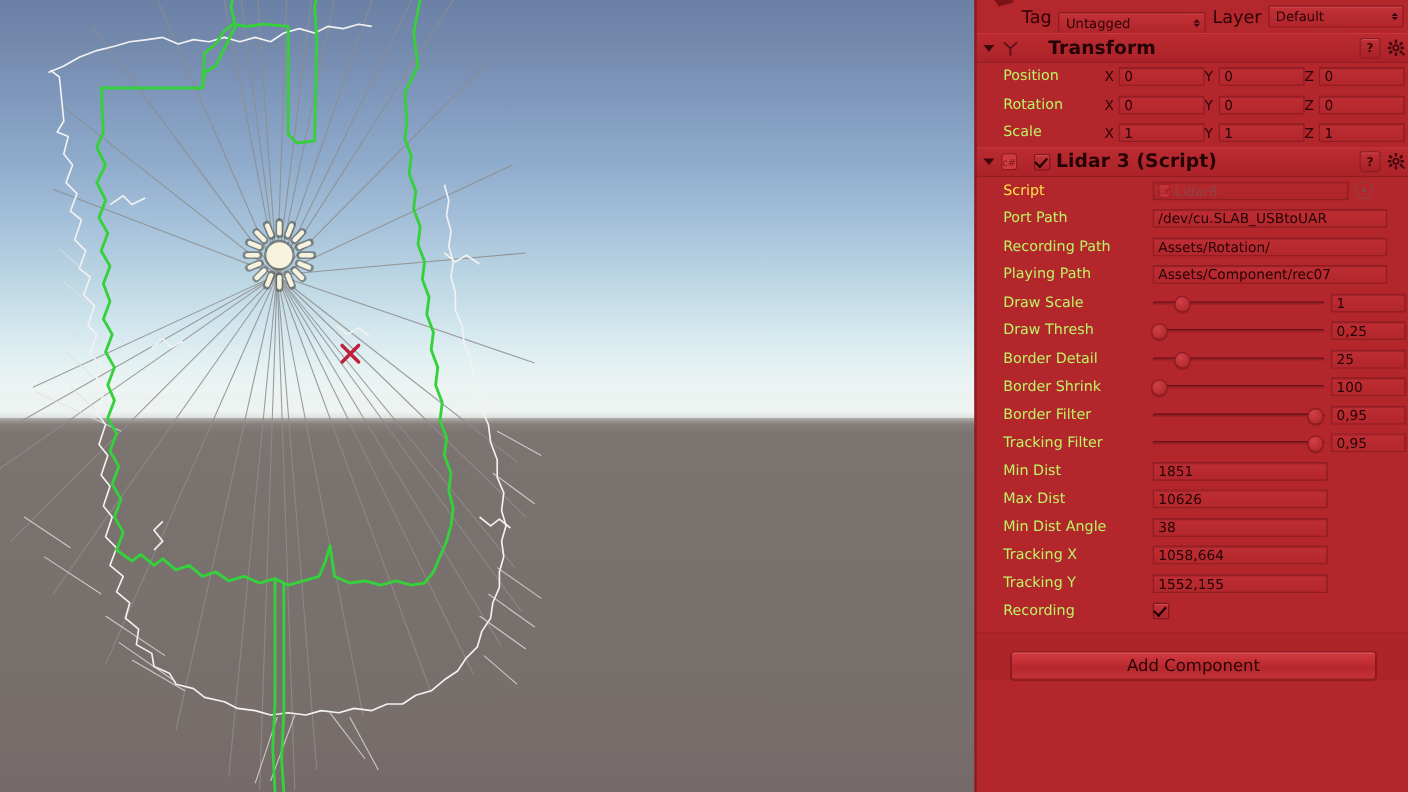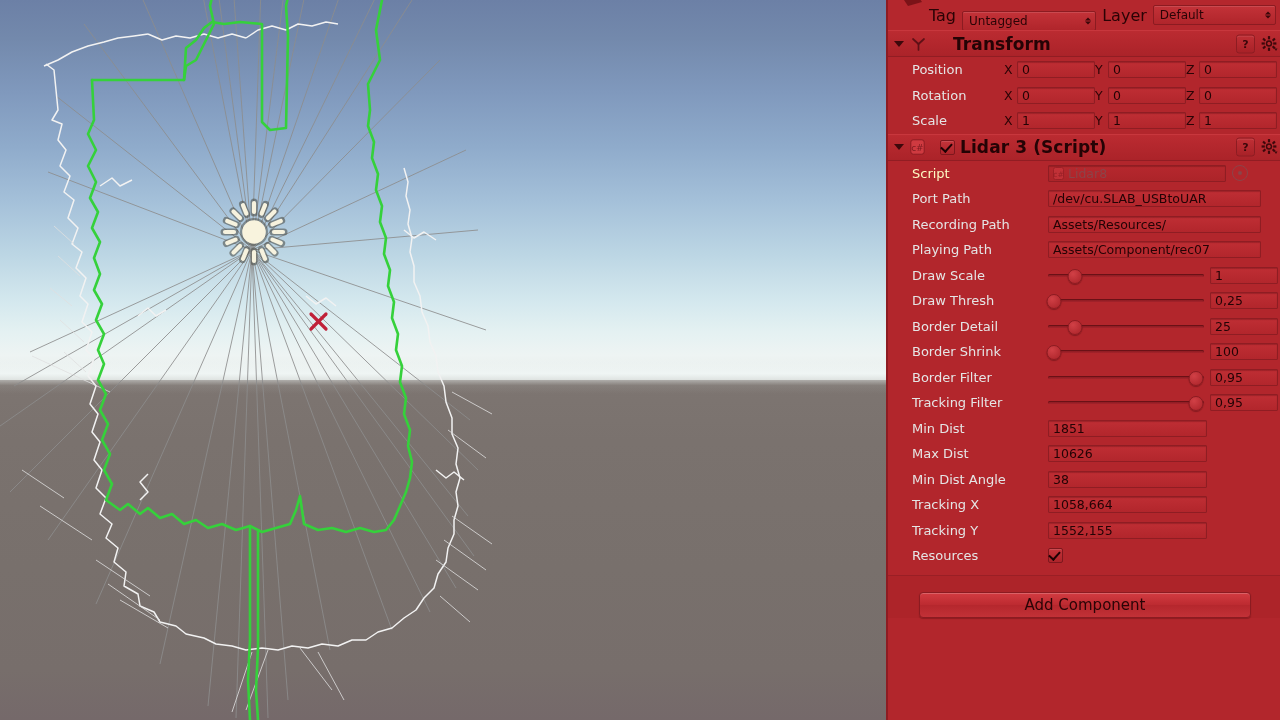--- a/index.html
+++ b/index.html
@@ -62,23 +62,23 @@
   .gear-ico{width:17px;height:17px;}
 
   .chk{width:13px;height:13px;border:1px solid #7e171d;border-radius:2px;
       background:linear-gradient(to bottom,#c4343a,#ad242a);position:relative;flex:0 0 auto;
       box-shadow:inset 0 1px 0 rgba(255,255,255,.12);}
   .chk.on::after{content:"";position:absolute;left:2px;top:0px;width:5px;height:9px;
       border:solid #1e0204;border-width:0 2.4px 2.4px 0;transform:rotate(42deg);}
 
   
   .row{height:25.5px;display:flex;align-items:center;padding:0 4px 0 0;}
-  .lbl{width:160px;padding-left:24px;font-size:13px;color:#e5e5e5;box-sizing:border-box;
+  .lbl{width:160px;padding-left:24px;font-size:13px;color:#bef264;box-sizing:border-box;
        white-space:nowrap;overflow:hidden;}
-  .lbl.dim{color:#fef9c3;}
+  .lbl.dim{color:#fde047;}
   .field{height:17px;border:1px solid #8f1d23;border-radius:1px;
       background:linear-gradient(to bottom,#bf2e34,#b2262c);
       box-shadow:inset 0 1px 1px rgba(60,4,6,.25);
       display:flex;align-items:center;padding:0 4px;font-size:12.5px;color:#230305;
       overflow:hidden;white-space:nowrap;box-sizing:border-box;}
   .field.dim{color:#8c4449;background:linear-gradient(to bottom,#b6282e,#ac2429);}
 
   
   .vecrow{height:25.5px;display:flex;align-items:center;}
   .vecrow .lbl{width:116px;}
@@ -411,21 +411,21 @@
         <span class="picker"></span>
       </div>
 
       <div id="text-field-rows">
           <div class="row">
             <span class="lbl">Port Path</span>
             <span class="field wide">/dev/cu.SLAB_USBtoUAR</span>
           </div>
           <div class="row">
             <span class="lbl">Recording Path</span>
-            <span class="field wide">Assets/Resources/</span>
+            <span class="field wide">Assets/Rotation/</span>
           </div>
           <div class="row">
             <span class="lbl">Playing Path</span>
             <span class="field wide">Assets/Component/rec07</span>
           </div>
         </div>
       <div id="slider-rows">
           <div class="row">
             <span class="lbl">Draw Scale</span>
             <span class="slider-wrap">
@@ -492,21 +492,21 @@
             <span class="lbl">Tracking X</span>
             <span class="field num">1058,664</span>
           </div>
           <div class="row">
             <span class="lbl">Tracking Y</span>
             <span class="field num">1552,155</span>
           </div>
         </div>
 
       <div class="row">
-        <span class="lbl">Resources</span>
+        <span class="lbl">Recording</span>
         <span class="chk on"></span>
       </div>
 
       <div class="sep"></div>
       <div class="below">
         <div class="addcomp">Add Component</div>
       </div>
 
     </div>
   </div>

